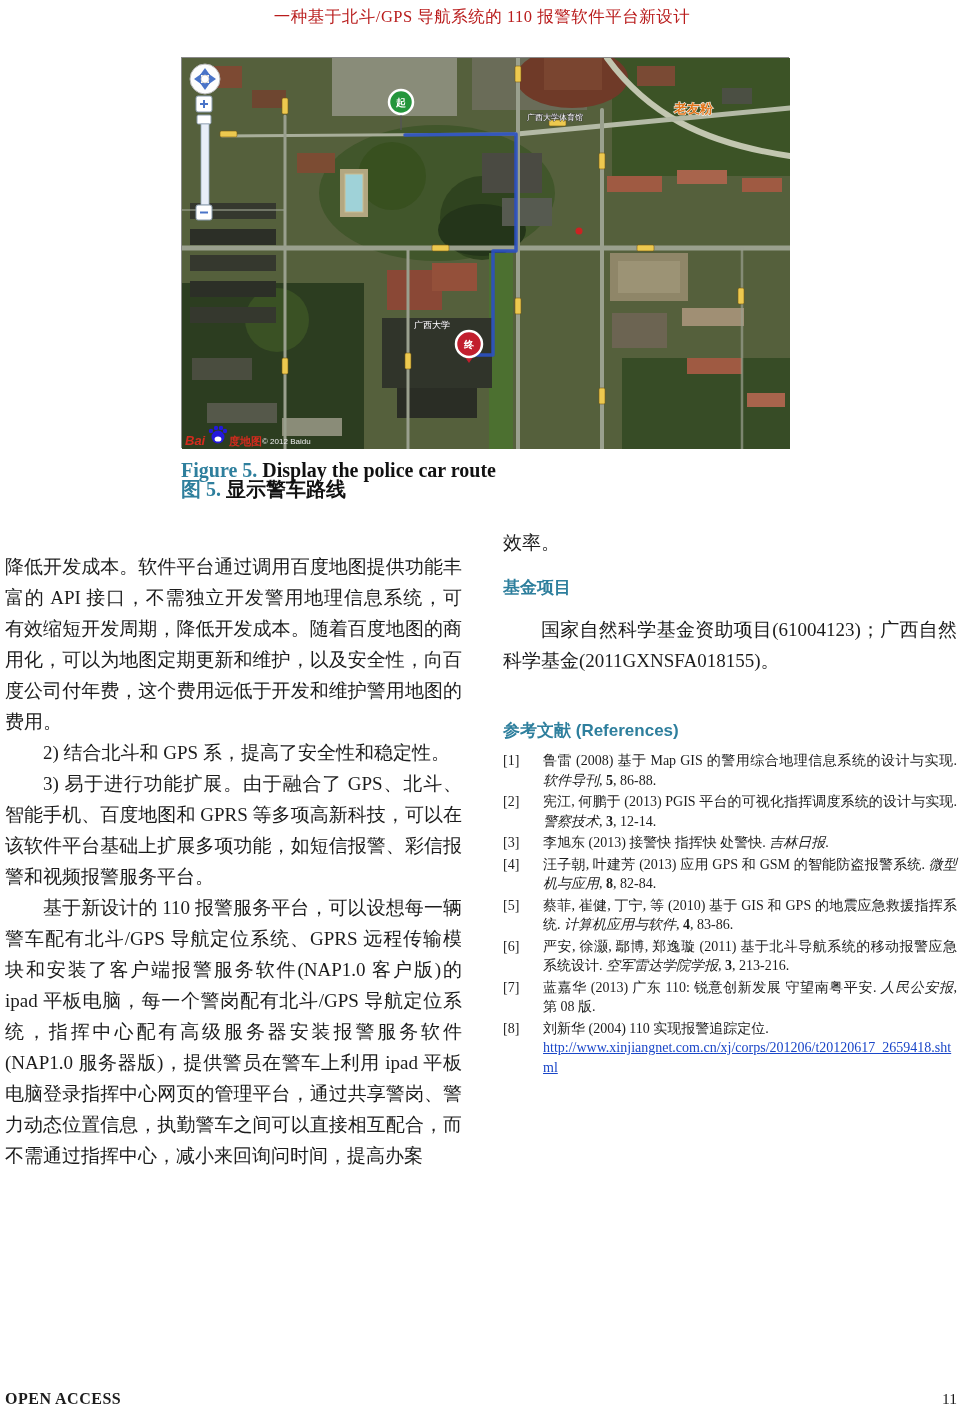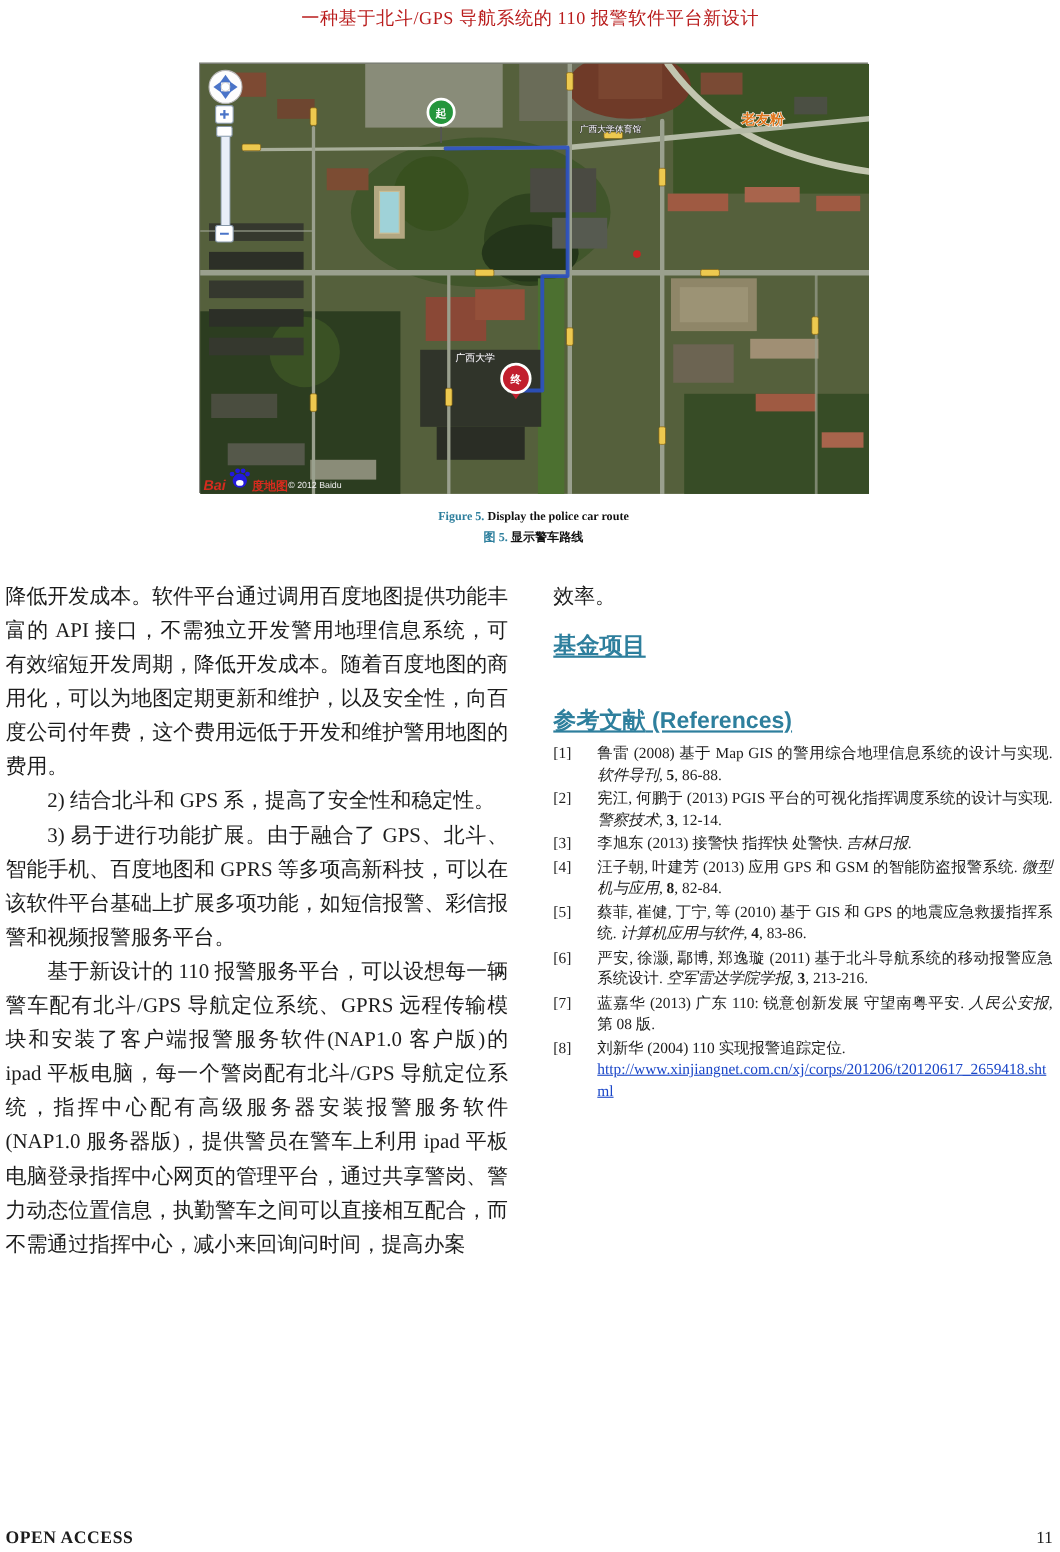--- a/index.html
+++ b/index.html
@@ -10,32 +10,32 @@
   .page-title{
     position:absolute;top:6px;left:0;width:100%;text-align:center;
     font-size:16.5px;color:#b91c1c;letter-spacing:.5px;
   }
   .map-wrap{
     position:absolute;left:181px;top:57px;width:608px;height:391px;
     border:1px solid #8a8a8a;box-sizing:border-box;background:#55603c;
   }
   .map-wrap svg{display:block;}
   .caption{
-    position:absolute;left:181px;top:461px;width:608px;text-align:center;
-    font-weight:bold;font-size:11px;line-height:19px;color:#111;
+    position:absolute;left:181px;top:461px;width:608px;
+    font-weight:bold;font-size:20px;line-height:19px;color:#111;
   }
   .accent{color:#2e7f9d;}
   .col{position:absolute;top:527px;}
-  .col-left{left:5px;width:457px;}
+  .col-left{left:5px;width:457px;margin-top:24px;}
   .col-right{left:503px;width:454px;}
   .col p{margin:0;font-size:19px;line-height:31px;text-align:justify;}
   .indent{text-indent:2em;}
   h2.sec{
-    font-family:"Liberation Sans", sans-serif;font-size:21px;font-weight:bold;
-    color:#2e7f9d;margin:17px 0 13px 0;line-height:26px;text-decoration:underline;
+    font-family:"Liberation Sans", sans-serif;font-size:17px;font-weight:bold;
+    color:#2e7f9d;margin:17px 0 13px 0;line-height:26px;
   }
   h2.refs-h{margin-top:42px;margin-bottom:7px;}
   .ref-list{list-style:none;margin:0;padding:0;font-size:14px;line-height:19.5px;}
   .ref{display:flex;margin:0 0 2px 0;}
   .ref-num{width:40px;flex:none;}
   .ref-body{flex:1;text-align:justify;}
   .ref-body i{font-style:italic;}
   .ref-body b{font-weight:bold;}
   .ref-link{color:#1a46c8;text-decoration:underline;word-break:break-all;display:inline;}
   .footer-left{position:absolute;left:5px;top:1390px;font-weight:bold;font-size:16px;letter-spacing:.5px;}
@@ -194,20 +194,21 @@
   <p>降低开发成本。软件平台通过调用百度地图提供功能丰富的 API 接口，不需独立开发警用地理信息系统，可有效缩短开发周期，降低开发成本。随着百度地图的商用化，可以为地图定期更新和维护，以及安全性，向百度公司付年费，这个费用远低于开发和维护警用地图的费用。</p>
   <p class="indent">2)  结合北斗和 GPS 系，提高了安全性和稳定性。</p>
   <p class="indent">3)  易于进行功能扩展。由于融合了 GPS、北斗、智能手机、百度地图和 GPRS 等多项高新科技，可以在该软件平台基础上扩展多项功能，如短信报警、彩信报警和视频报警服务平台。</p>
   <p class="indent">基于新设计的 110 报警服务平台，可以设想每一辆警车配有北斗/GPS 导航定位系统、GPRS 远程传输模块和安装了客户端报警服务软件(NAP1.0 客户版)的 ipad 平板电脑，每一个警岗配有北斗/GPS 导航定位系统，指挥中心配有高级服务器安装报警服务软件(NAP1.0 服务器版)，提供警员在警车上利用 ipad 平板电脑登录指挥中心网页的管理平台，通过共享警岗、警力动态位置信息，执勤警车之间可以直接相互配合，而不需通过指挥中心，减小来回询问时间，提高办案</p>
 </div>
 
 <div class="col col-right">
   <p>效率。</p>
 
   <h2 class="sec">基金项目</h2>
+  <p class="indent">国家自然科学基金资助项目(61004123)；广西自然科学基金(2011GXNSFA018155)。</p>
 
   <h2 class="sec refs-h"><span>参考文献</span><span> (References)</span></h2>
 
   <ol class="ref-list">
     <li class="ref">
       <span class="ref-num">[1]</span>
       <span class="ref-body"><span>鲁雷 (2008) 基于 Map GIS 的警用综合地理信息系统的设计与实现. </span><i>软件导刊</i><span>, </span><b>5</b><span>, 86-88.</span></span>
     </li>
     <li class="ref">
       <span class="ref-num">[2]</span>

